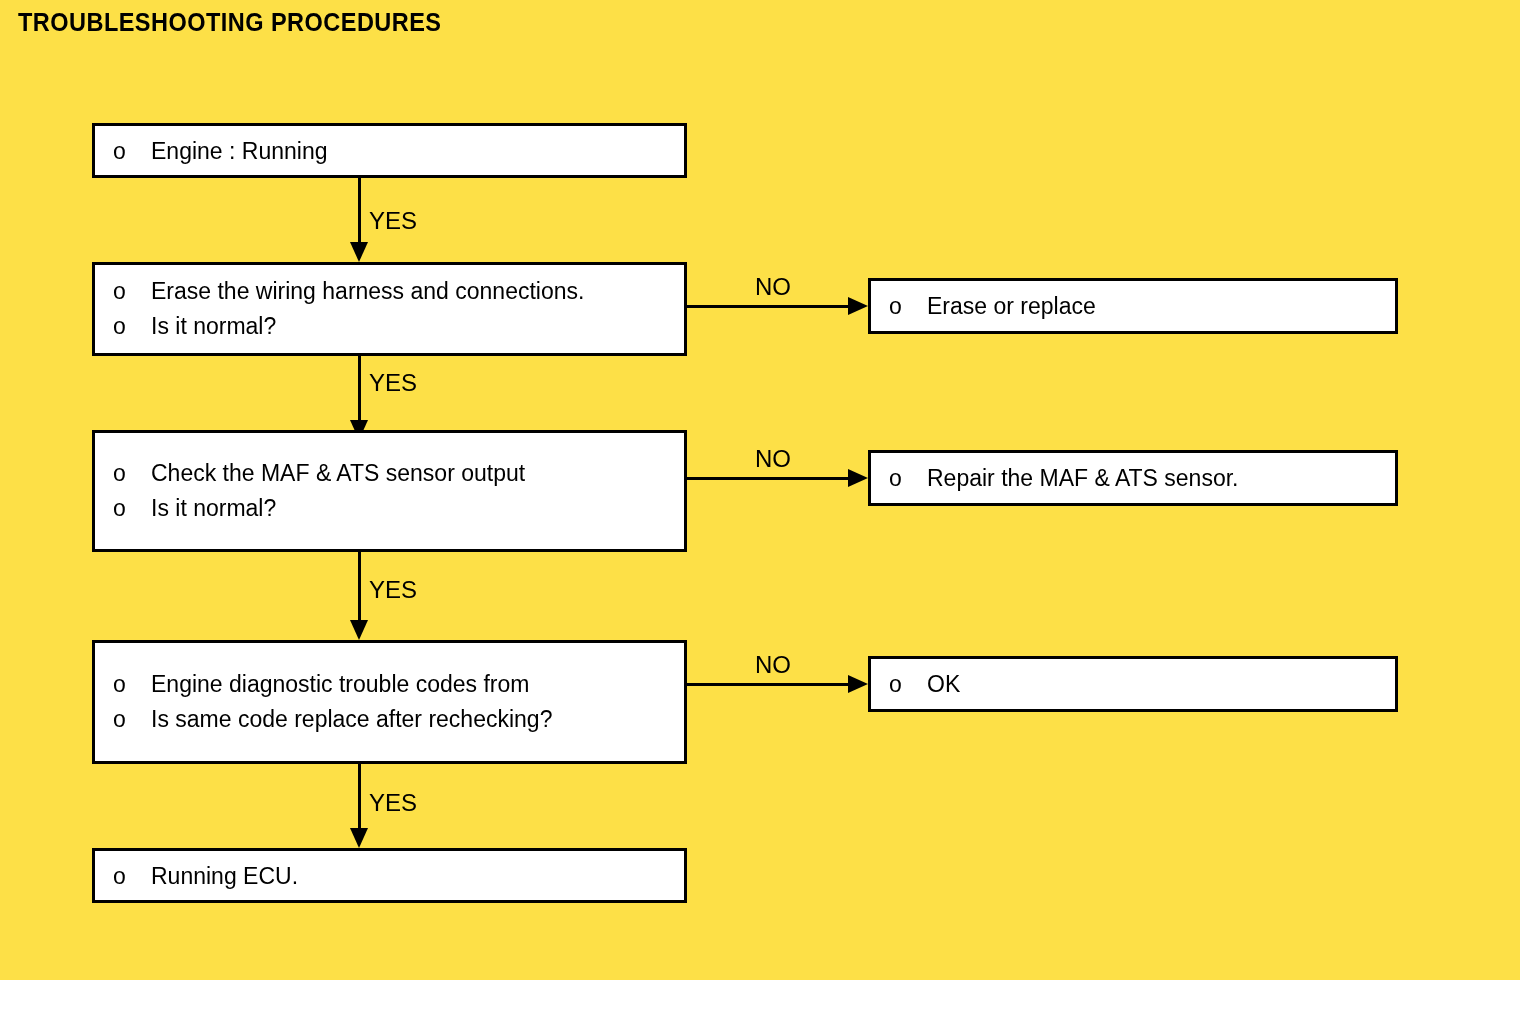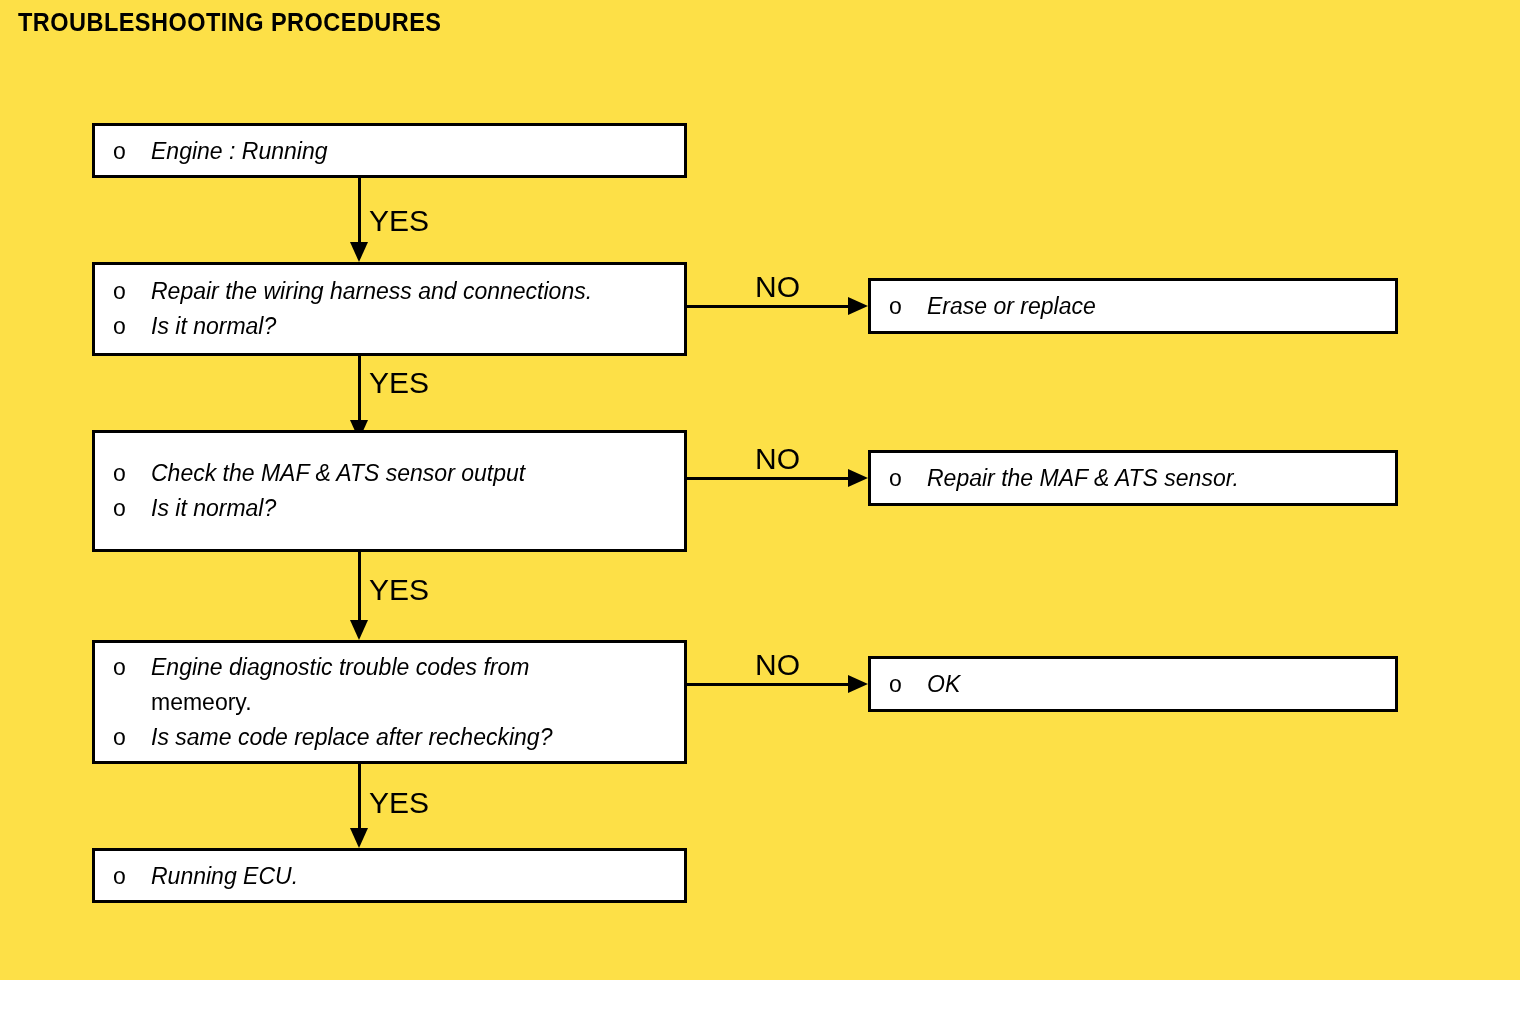--- a/index.html
+++ b/index.html
@@ -56,21 +56,20 @@
     white-space: nowrap;
   }
   .bullet {
     width: 38px;
     flex: 0 0 38px;
     font-size: 23px;
     line-height: 35px;
   }
   .ltext {
     flex: 1 1 auto;
-    font-style: italic;
   }
   
   .cont {
     padding-left: 38px;
     font-size: 23px;
     line-height: 35px;
     white-space: nowrap;
   }
 
   
@@ -99,21 +98,21 @@
     width: 0;
     height: 0;
     border-top: 9px solid transparent;
     border-bottom: 9px solid transparent;
     border-left: 20px solid #000000;
   }
 
   
   .elabel {
     position: absolute;
-    font-size: 30px;
+    font-size: 24px;
     line-height: 24px;
     white-space: nowrap;
   }
 
   
   #figcode {
     position: absolute;
     font-size: 16px;
     font-weight: bold;
     letter-spacing: 0.4px;
@@ -137,21 +136,21 @@
   </div>
 
   <div class="vline" style="left:358px; top:178px; height:66px;"></div>
   <div class="arrow-down" style="left:350px; top:242px;"></div>
   <div class="elabel" style="left:369px; top:209px;">YES</div>
 
   <div class="box" style="left:92px; top:262px; width:595px; height:94px;">
     <div class="box-inner">
       <div class="line">
         <span class="bullet">o</span>
-        <span class="ltext">Repair the wiring harness and connections.</span>
+        <span class="ltext">Erase the wiring harness and connections.</span>
       </div>
       <div class="line">
         <span class="bullet">o</span>
         <span class="ltext">Is it normal?</span>
       </div>
     </div>
   </div>
 
   <div class="hline" style="left:687px; top:305px; width:163px;"></div>
   <div class="arrow-right" style="left:848px; top:297px;"></div>
@@ -199,21 +198,20 @@
   <div class="vline" style="left:358px; top:552px; height:70px;"></div>
   <div class="arrow-down" style="left:350px; top:620px;"></div>
   <div class="elabel" style="left:369px; top:578px;">YES</div>
 
   <div class="box" style="left:92px; top:640px; width:595px; height:124px;">
     <div class="box-inner">
       <div class="line">
         <span class="bullet">o</span>
         <span class="ltext">Engine diagnostic trouble codes from</span>
       </div>
-      <div class="cont">memeory.</div>
       <div class="line">
         <span class="bullet">o</span>
         <span class="ltext">Is same code replace after rechecking?</span>
       </div>
     </div>
   </div>
 
   <div class="hline" style="left:687px; top:683px; width:163px;"></div>
   <div class="arrow-right" style="left:848px; top:675px;"></div>
   <div class="elabel" style="left:755px; top:653px;">NO</div>

